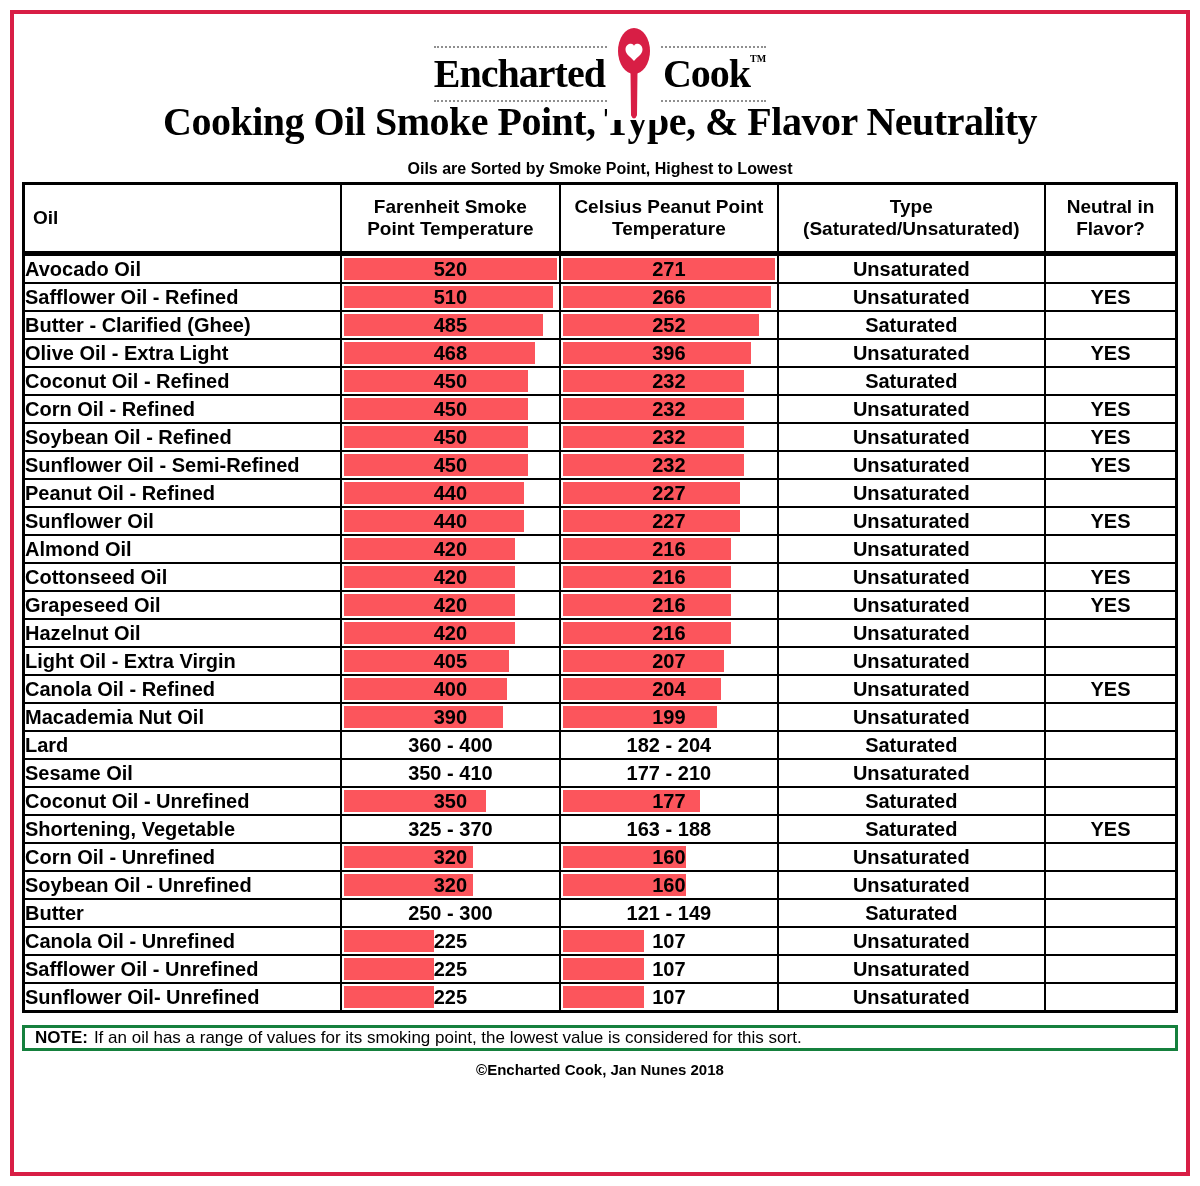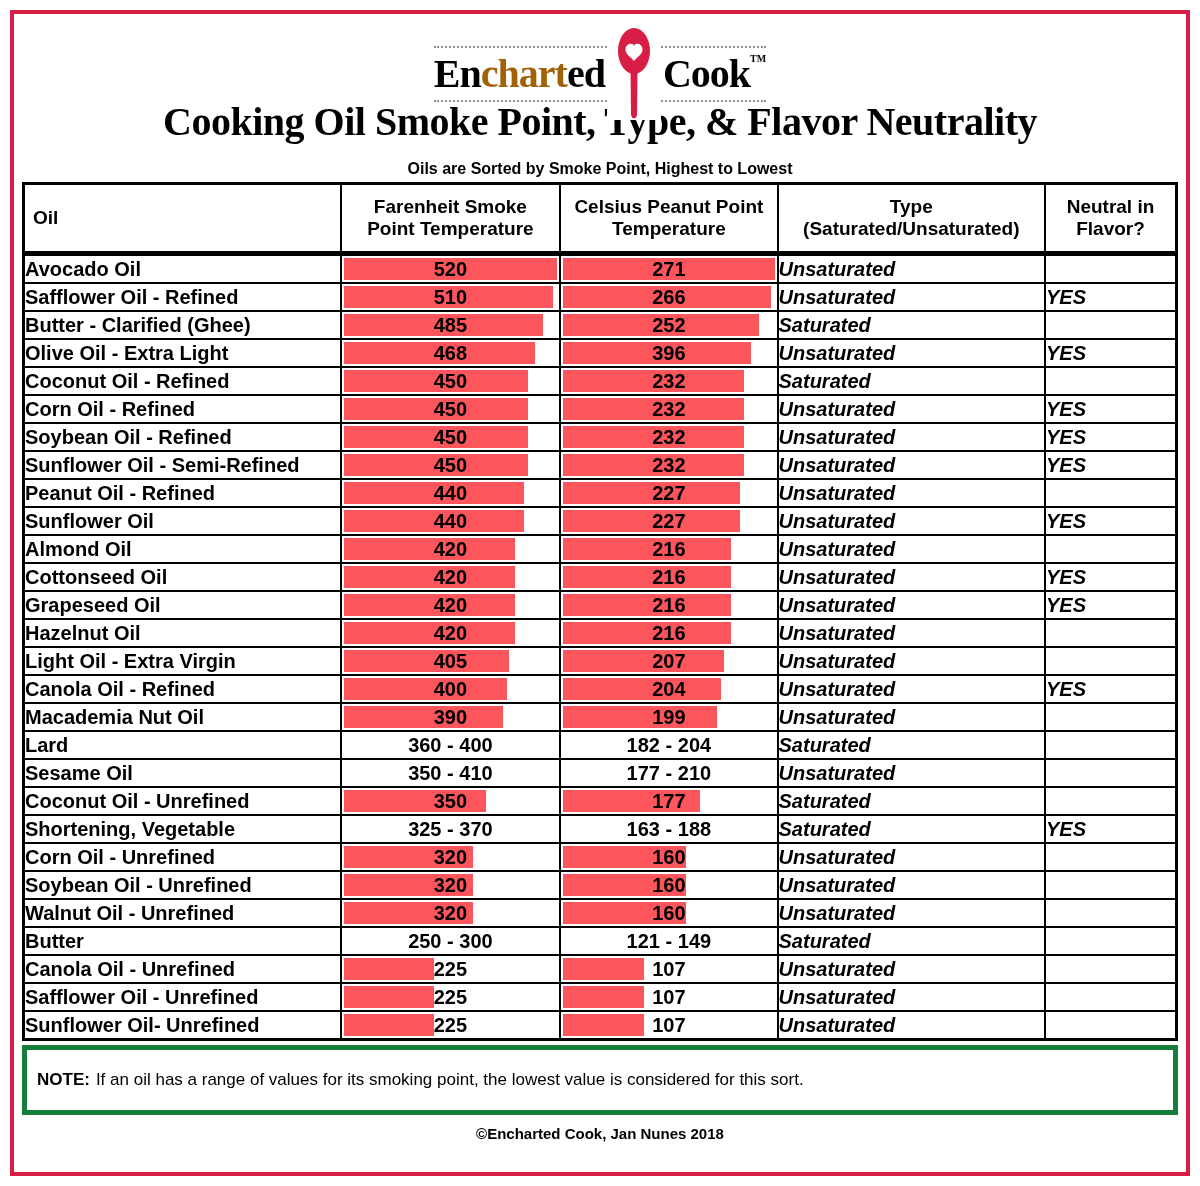--- a/index.html
+++ b/index.html
@@ -16,21 +16,21 @@
     position:relative;width:fit-content;margin:14px auto 0;
     display:flex;align-items:center;height:92px;
   }
   .logo .rule{position:absolute;left:0;right:0;border-top:2px dotted #8f8f8f;z-index:0;}
   .logo .rule.top{top:18px;}
   .logo .rule.bottom{bottom:18px;}
   .logo .word{
     font-family:"Liberation Serif",serif;font-weight:700;font-size:40px;
     letter-spacing:-1px;line-height:1;position:relative;z-index:1;white-space:pre;
   }
-  .logo .red{color:#a16207;}
+  .logo .red{color:#000000;}
   .logo .spoon-wrap{
     position:relative;z-index:2;background:#fff;padding:0 6px;height:92px;
     display:flex;align-items:flex-start;margin:0 2px;
   }
   .logo .tm{
     font-family:"Liberation Serif",serif;font-size:10px;font-weight:700;
     position:relative;top:-16px;z-index:1;letter-spacing:0;
   }
 
   
@@ -50,37 +50,37 @@
   table.oil th,table.oil td{
     border:2px solid #000;padding:0;font-weight:700;overflow:hidden;
   }
   table.oil thead th{
     font-size:19px;line-height:22px;height:66px;text-align:center;vertical-align:middle;
     border-bottom:5px solid #000;padding:0 8px;
   }
   table.oil thead th.oil-h{text-align:left;}
   table.oil tbody td{height:26px;font-size:20px;line-height:26px;}
   td.oil-name{text-align:left;padding-left:6px;white-space:nowrap;}
-  td.center{text-align:left;font-style:italic;}
+  td.center{text-align:center;}
   td.barcell{position:relative;text-align:center;}
   td.barcell .bar{
     position:absolute;left:2px;top:2px;bottom:2px;background:#FC555C;z-index:0;
   }
   td.barcell .val{position:relative;z-index:1;}
 
   col.c-oil{width:27.5%;}
   col.c-f{width:19.05%;}
   col.c-c{width:18.85%;}
   col.c-type{width:23.2%;}
   col.c-n{width:11.4%;}
 
   
   .note{
-    width:1156px;box-sizing:border-box;margin:4px auto 0;border:5px solid #15803d;
-    font-size:17px;line-height:20px;padding:20px 10px;
+    width:1156px;box-sizing:border-box;margin:12px auto 0;border:3px solid #15803d;
+    font-size:17px;line-height:20px;padding:0 10px;
   }
   .note b{margin-right:6px;}
   .copyright{text-align:center;font-weight:700;font-size:15px;margin-top:10px;}
 </style>
 </head>
 <body>
 
 <div class="frame"></div>
 
 <div class="content">
@@ -278,27 +278,20 @@
           <td class="center"></td>
         </tr>
         <tr>
           <td class="oil-name">Soybean Oil - Unrefined</td>
           <td class="barcell"><div class="bar" style="width: calc(61.54% - 4px); background: rgb(252, 85, 92);"></div><span class="val">320</span></td>
           <td class="barcell"><div class="bar" style="width: calc(59.04% - 4px); background: rgb(252, 85, 92);"></div><span class="val">160</span></td>
           <td class="center">Unsaturated</td>
           <td class="center"></td>
         </tr>
         <tr>
-          <td class="oil-name">Walnut Oil - Unrefined</td>
-          <td class="barcell"><div class="bar" style="width: calc(61.54% - 4px); background: rgb(252, 85, 92);"></div><span class="val">320</span></td>
-          <td class="barcell"><div class="bar" style="width: calc(59.04% - 4px); background: rgb(252, 85, 92);"></div><span class="val">160</span></td>
-          <td class="center">Unsaturated</td>
-          <td class="center"></td>
-        </tr>
-        <tr>
           <td class="oil-name">Butter</td>
           <td class="barcell"><span class="val">250 - 300</span></td>
           <td class="barcell"><span class="val">121 - 149</span></td>
           <td class="center">Saturated</td>
           <td class="center"></td>
         </tr>
         <tr>
           <td class="oil-name">Canola Oil - Unrefined</td>
           <td class="barcell"><div class="bar" style="width: calc(43.27% - 4px); background: rgb(252, 85, 92);"></div><span class="val">225</span></td>
           <td class="barcell"><div class="bar" style="width: calc(39.48% - 4px); background: rgb(252, 85, 92);"></div><span class="val">107</span></td>

